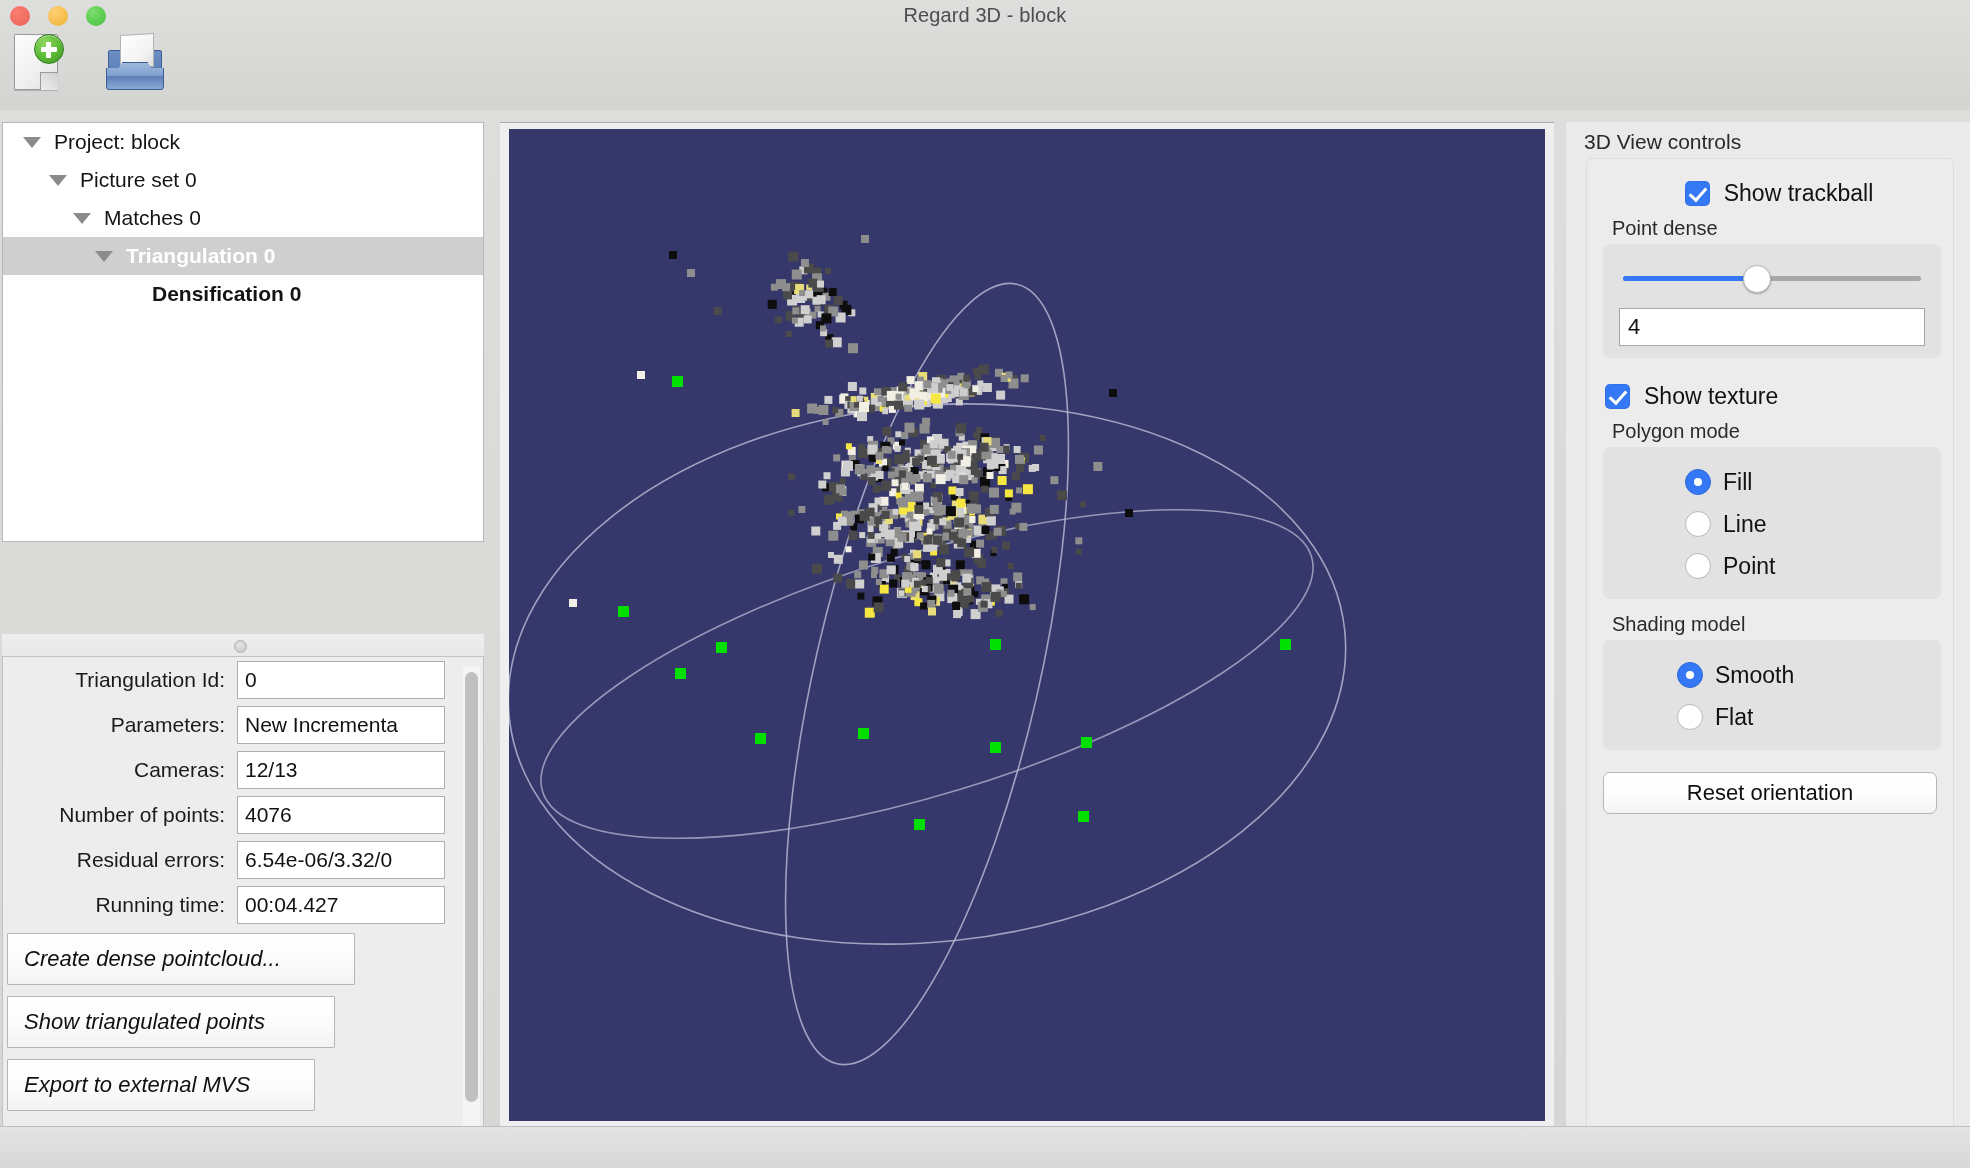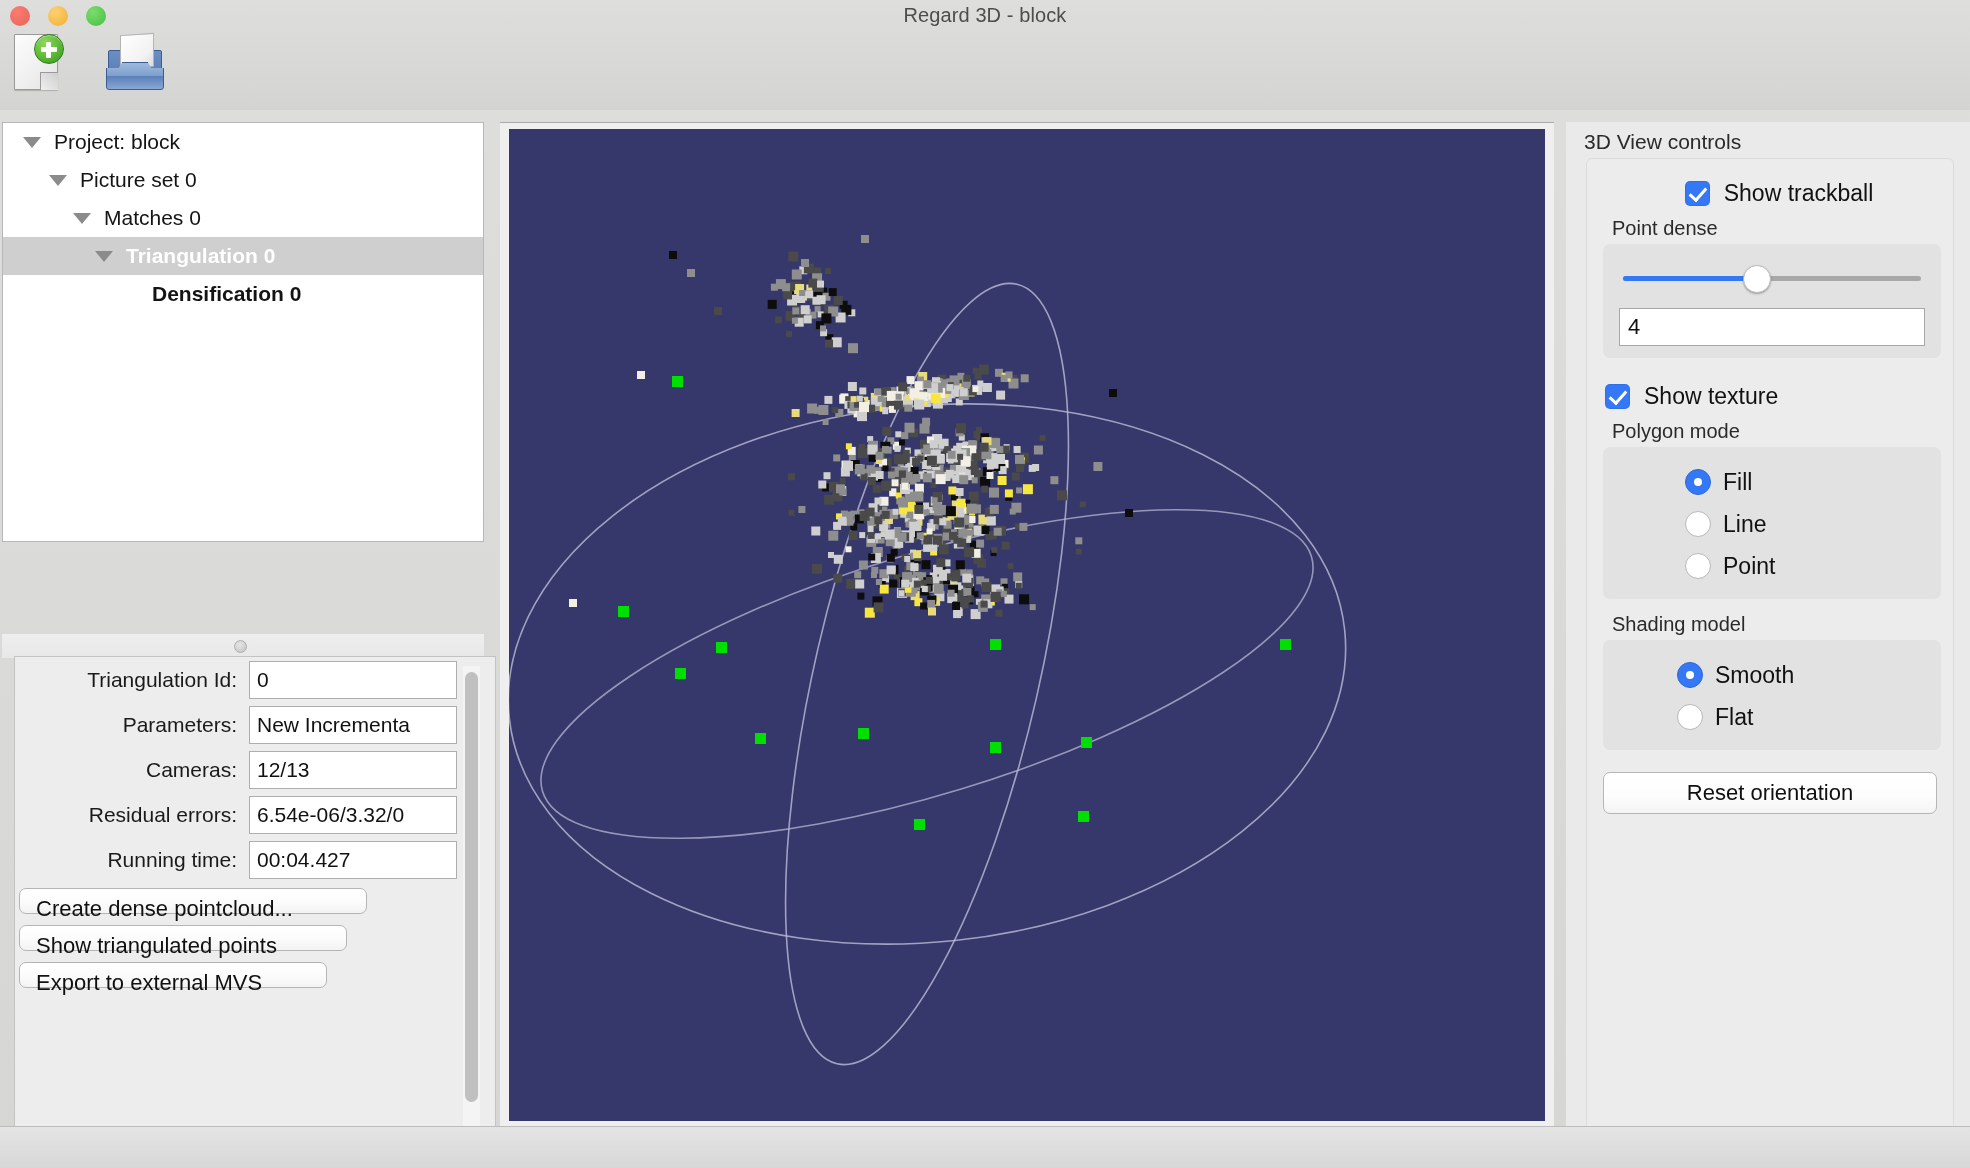--- a/index.html
+++ b/index.html
@@ -183,21 +183,20 @@
     border: 1px solid #b0b0b0;
   }
 
   .props-panel {
     position: absolute;
     left: 2px; top: 534px;
     width: 482px; height: 510px;
     background: #ededed;
     border: 1px solid #c3c3c3;
     overflow: hidden;
-    margin-left: 12px;
   }
   .prop-row {
     display: flex;
     align-items: center;
     height: 45px;
     padding-left: 4px;
   }
   .prop-label {
     width: 230px;
     text-align: right;
@@ -214,33 +213,34 @@
     color: #111;
     padding: 0 7px;
     line-height: 36px;
     white-space: nowrap;
     overflow: hidden;
     font-family: "Liberation Sans", sans-serif;
   }
   .btn-stack { padding: 6px 0 0 4px; }
   .wide-btn {
     display: block;
-    height: 26px;
+    height: 52px;
     margin-bottom: 11px;
     background: linear-gradient(to bottom, #ffffff 0%, #fcfcfc 50%, #f3f3f3 100%);
     border: 1px solid #b5b5b5;
-    border-radius: 7px;
+    border-radius: 1px;
     font-size: 22px;
     color: #101010;
     padding: 0 16px;
     text-align: left;
     line-height: 40px;
     white-space: nowrap;
     font-family: "Liberation Sans", sans-serif;
     cursor: default;
+    font-style: italic;
   }
   .wide-btn.w1 { width: 348px; }
   .wide-btn.w2 { width: 328px; }
   .wide-btn.w3 { width: 308px; }
 
   .vscroll {
     position: absolute;
     left: 463px; top: 544px;
     width: 17px; height: 490px;
     background: #f4f4f4;
@@ -494,20 +494,24 @@
         <span class="prop-label">Triangulation Id:</span>
         <span class="prop-field">0</span>
       </div>
       <div class="prop-row">
         <span class="prop-label">Parameters:</span>
         <span class="prop-field">New Incrementa</span>
       </div>
       <div class="prop-row">
         <span class="prop-label">Cameras:</span>
         <span class="prop-field">12/13</span>
+      </div>
+      <div class="prop-row">
+        <span class="prop-label">Number of points:</span>
+        <span class="prop-field">4076</span>
       </div>
       <div class="prop-row">
         <span class="prop-label">Residual errors:</span>
         <span class="prop-field">6.54e-06/3.32/0</span>
       </div>
       <div class="prop-row">
         <span class="prop-label">Running time:</span>
         <span class="prop-field">00:04.427</span>
       </div>
 

